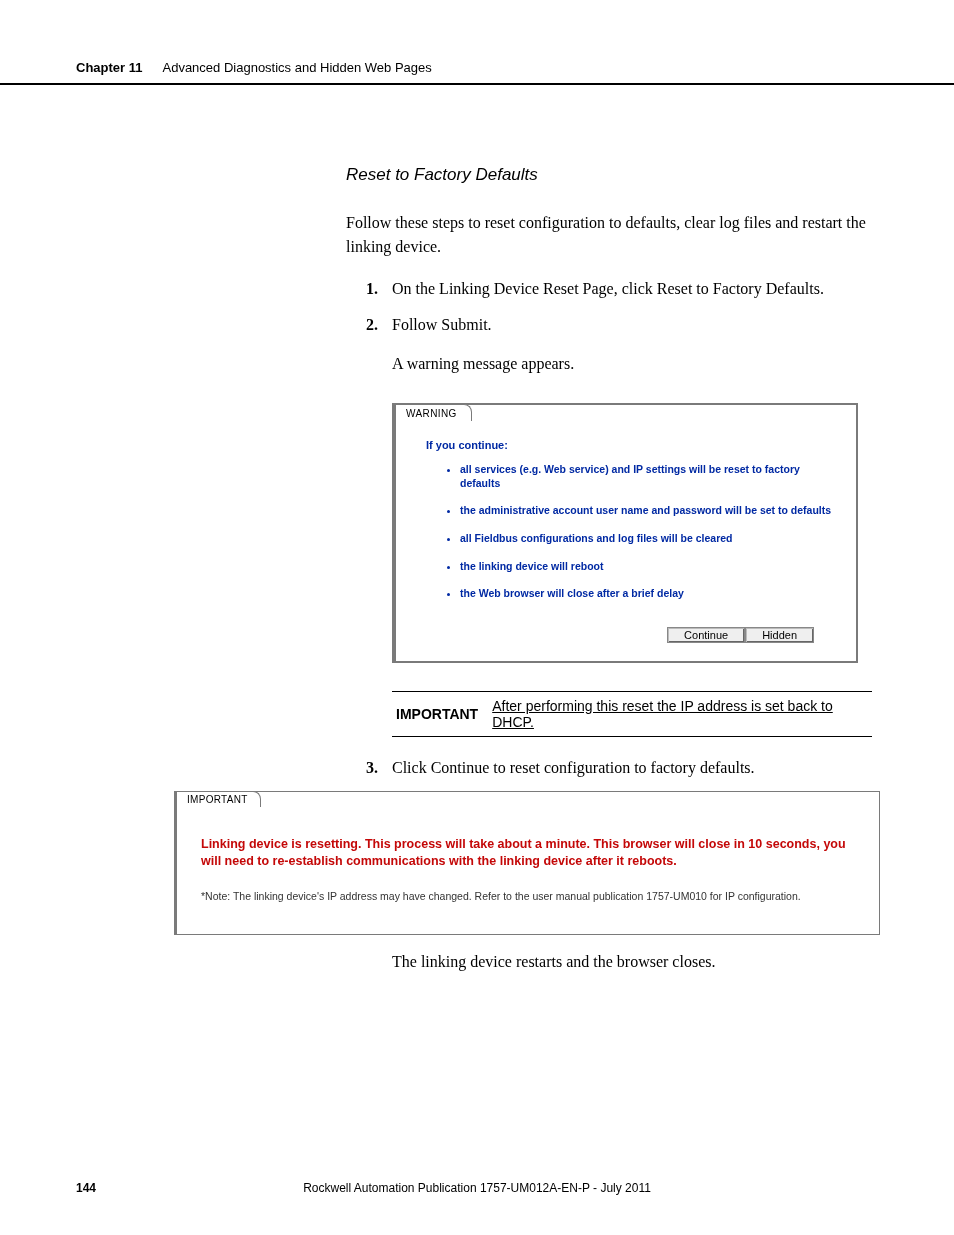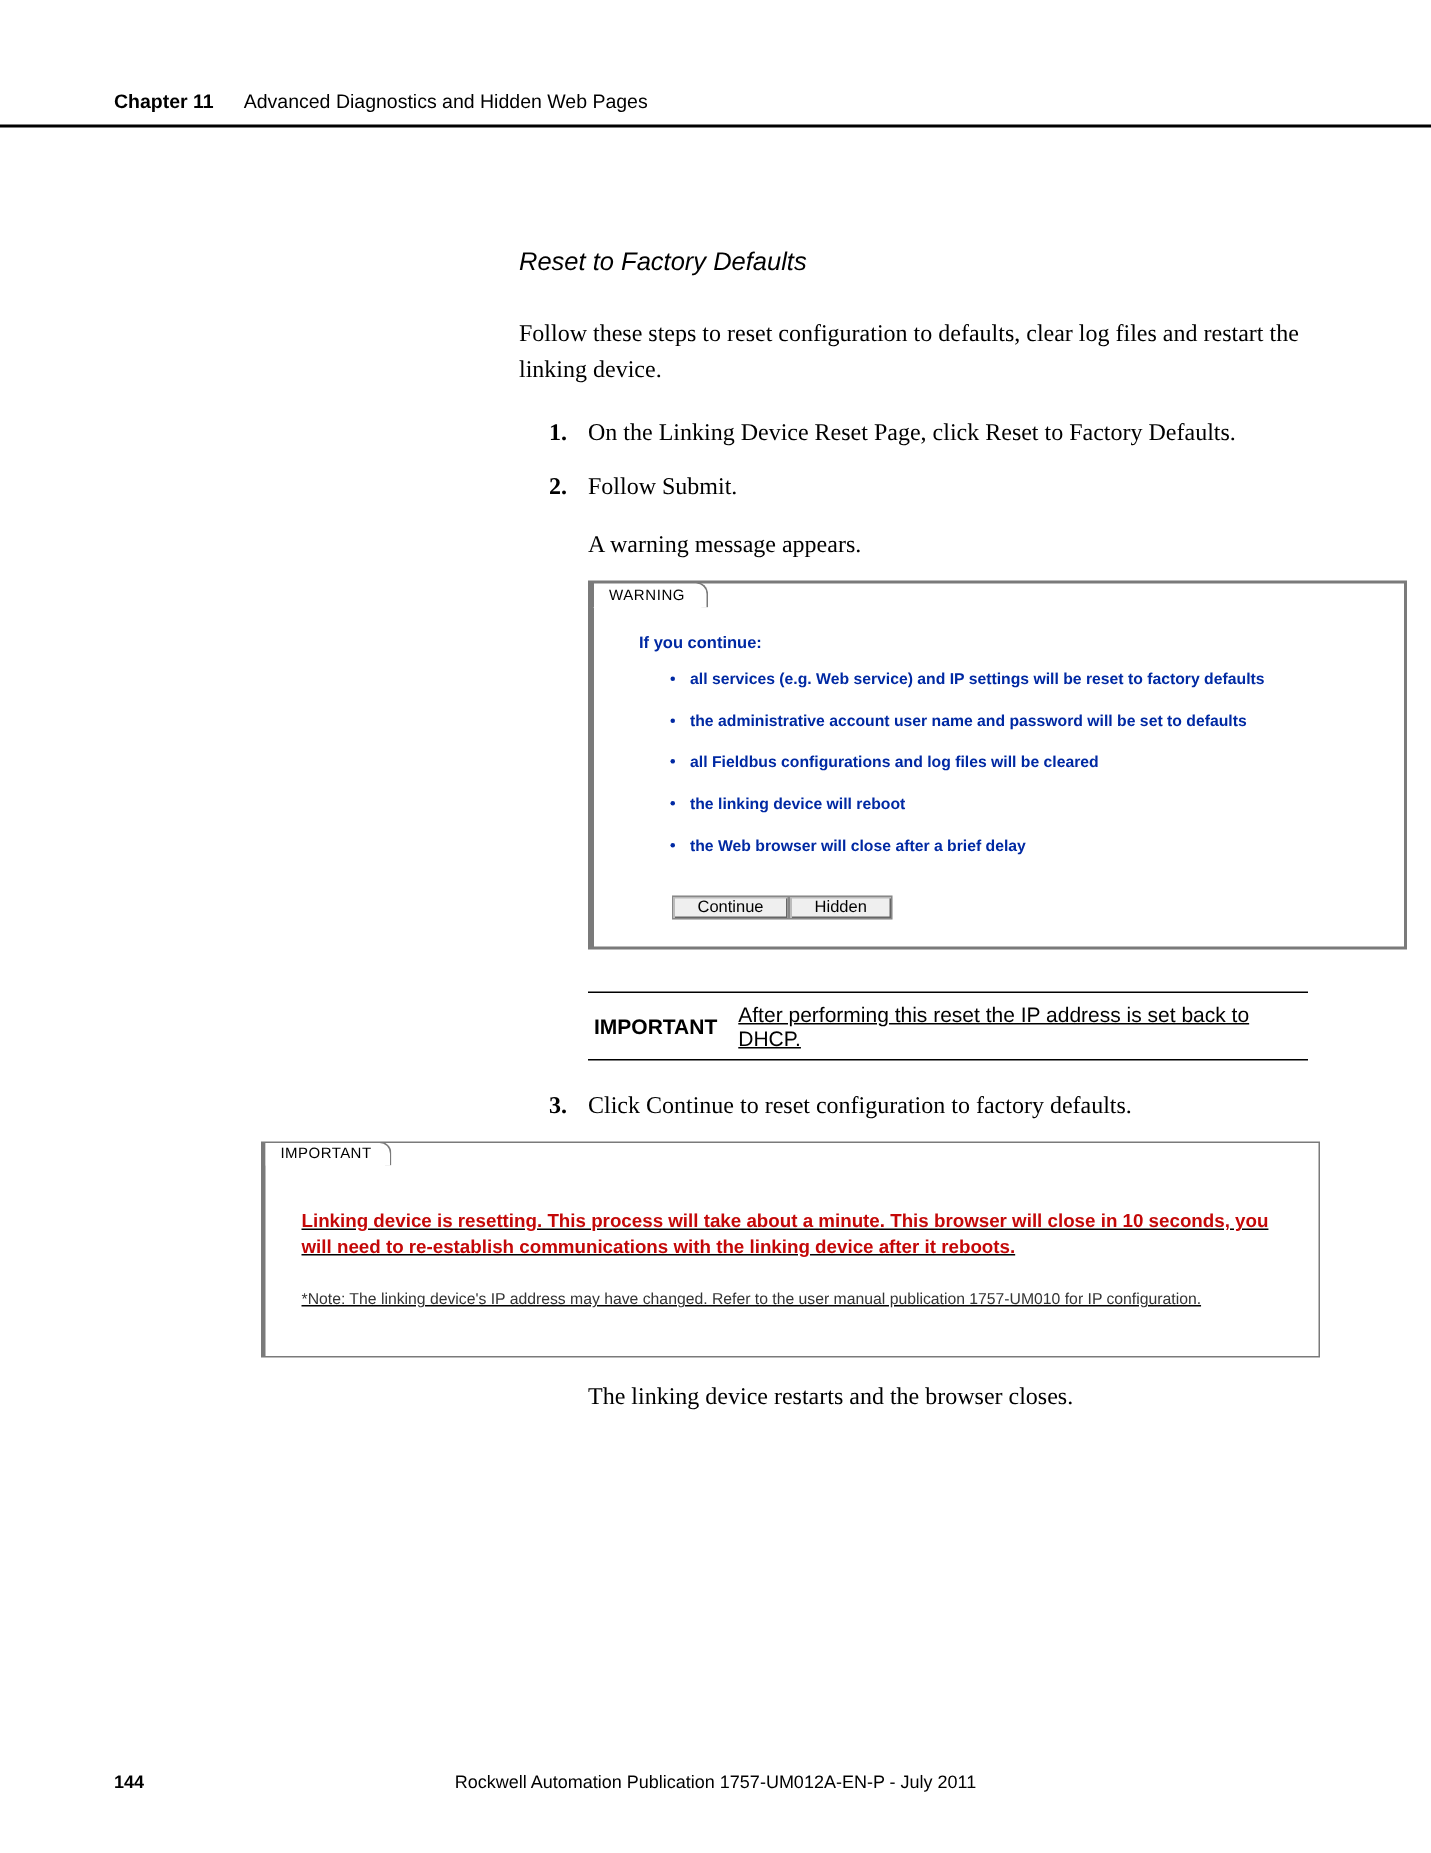--- a/index.html
+++ b/index.html
@@ -61,23 +61,23 @@
     position: absolute;
     left: 0;
     font-weight: bold;
   }
   .step-after-text {
     margin-top: 18px;
     margin-left: 316px;
     font-size: 16px;
   }
   .warning-box-wrap {
-    margin-top: 14px;
-    margin-left: 316px;
-    width: 546px;
+    margin-top: 30px;
+    margin-left: 316px;
+    width: 466px;
   }
   .warning-box {
     border: 2px solid #7a7a7a;
     border-left: 4px solid #7a7a7a;
     background: #fff;
     position: relative;
     padding: 0;
     font-family: Verdana, Arial, sans-serif;
   }
   .warning-tab {
@@ -116,21 +116,21 @@
   }
   .warn-ul li {
     color: #0029a3;
     font-weight: bold;
     font-size: 10.5px;
     line-height: 1.3;
     margin-bottom: 14px;
   }
   .warn-buttons {
     display: flex;
-    justify-content: flex-start;
+    justify-content: flex-end;
     padding: 12px 22px 4px 22px;
   }
   .btn {
     font-family: Tahoma, Arial, sans-serif;
     font-size: 11px;
     padding: 1px 16px;
     background: #efefef;
     border: 1px solid #888;
     box-shadow: 1px 1px 0 #bbb inset, -1px -1px 0 #666 inset;
     cursor: pointer;
@@ -189,21 +189,20 @@
     background: #fff;
     border: 1px solid #7a7a7a;
     border-bottom: none;
     border-radius: 0 8px 0 0;
     padding: 2px 12px 2px 10px;
     font-size: 10px;
     letter-spacing: 0.3px;
   }
   .important-inner {
     padding: 44px 18px 8px 24px;
-    text-decoration: underline;
   }
   .resetting-msg {
     color: #c40808;
     font-weight: bold;
     font-size: 12.5px;
     line-height: 1.35;
   }
   .note-text {
     margin-top: 20px;
     font-size: 10.5px;

